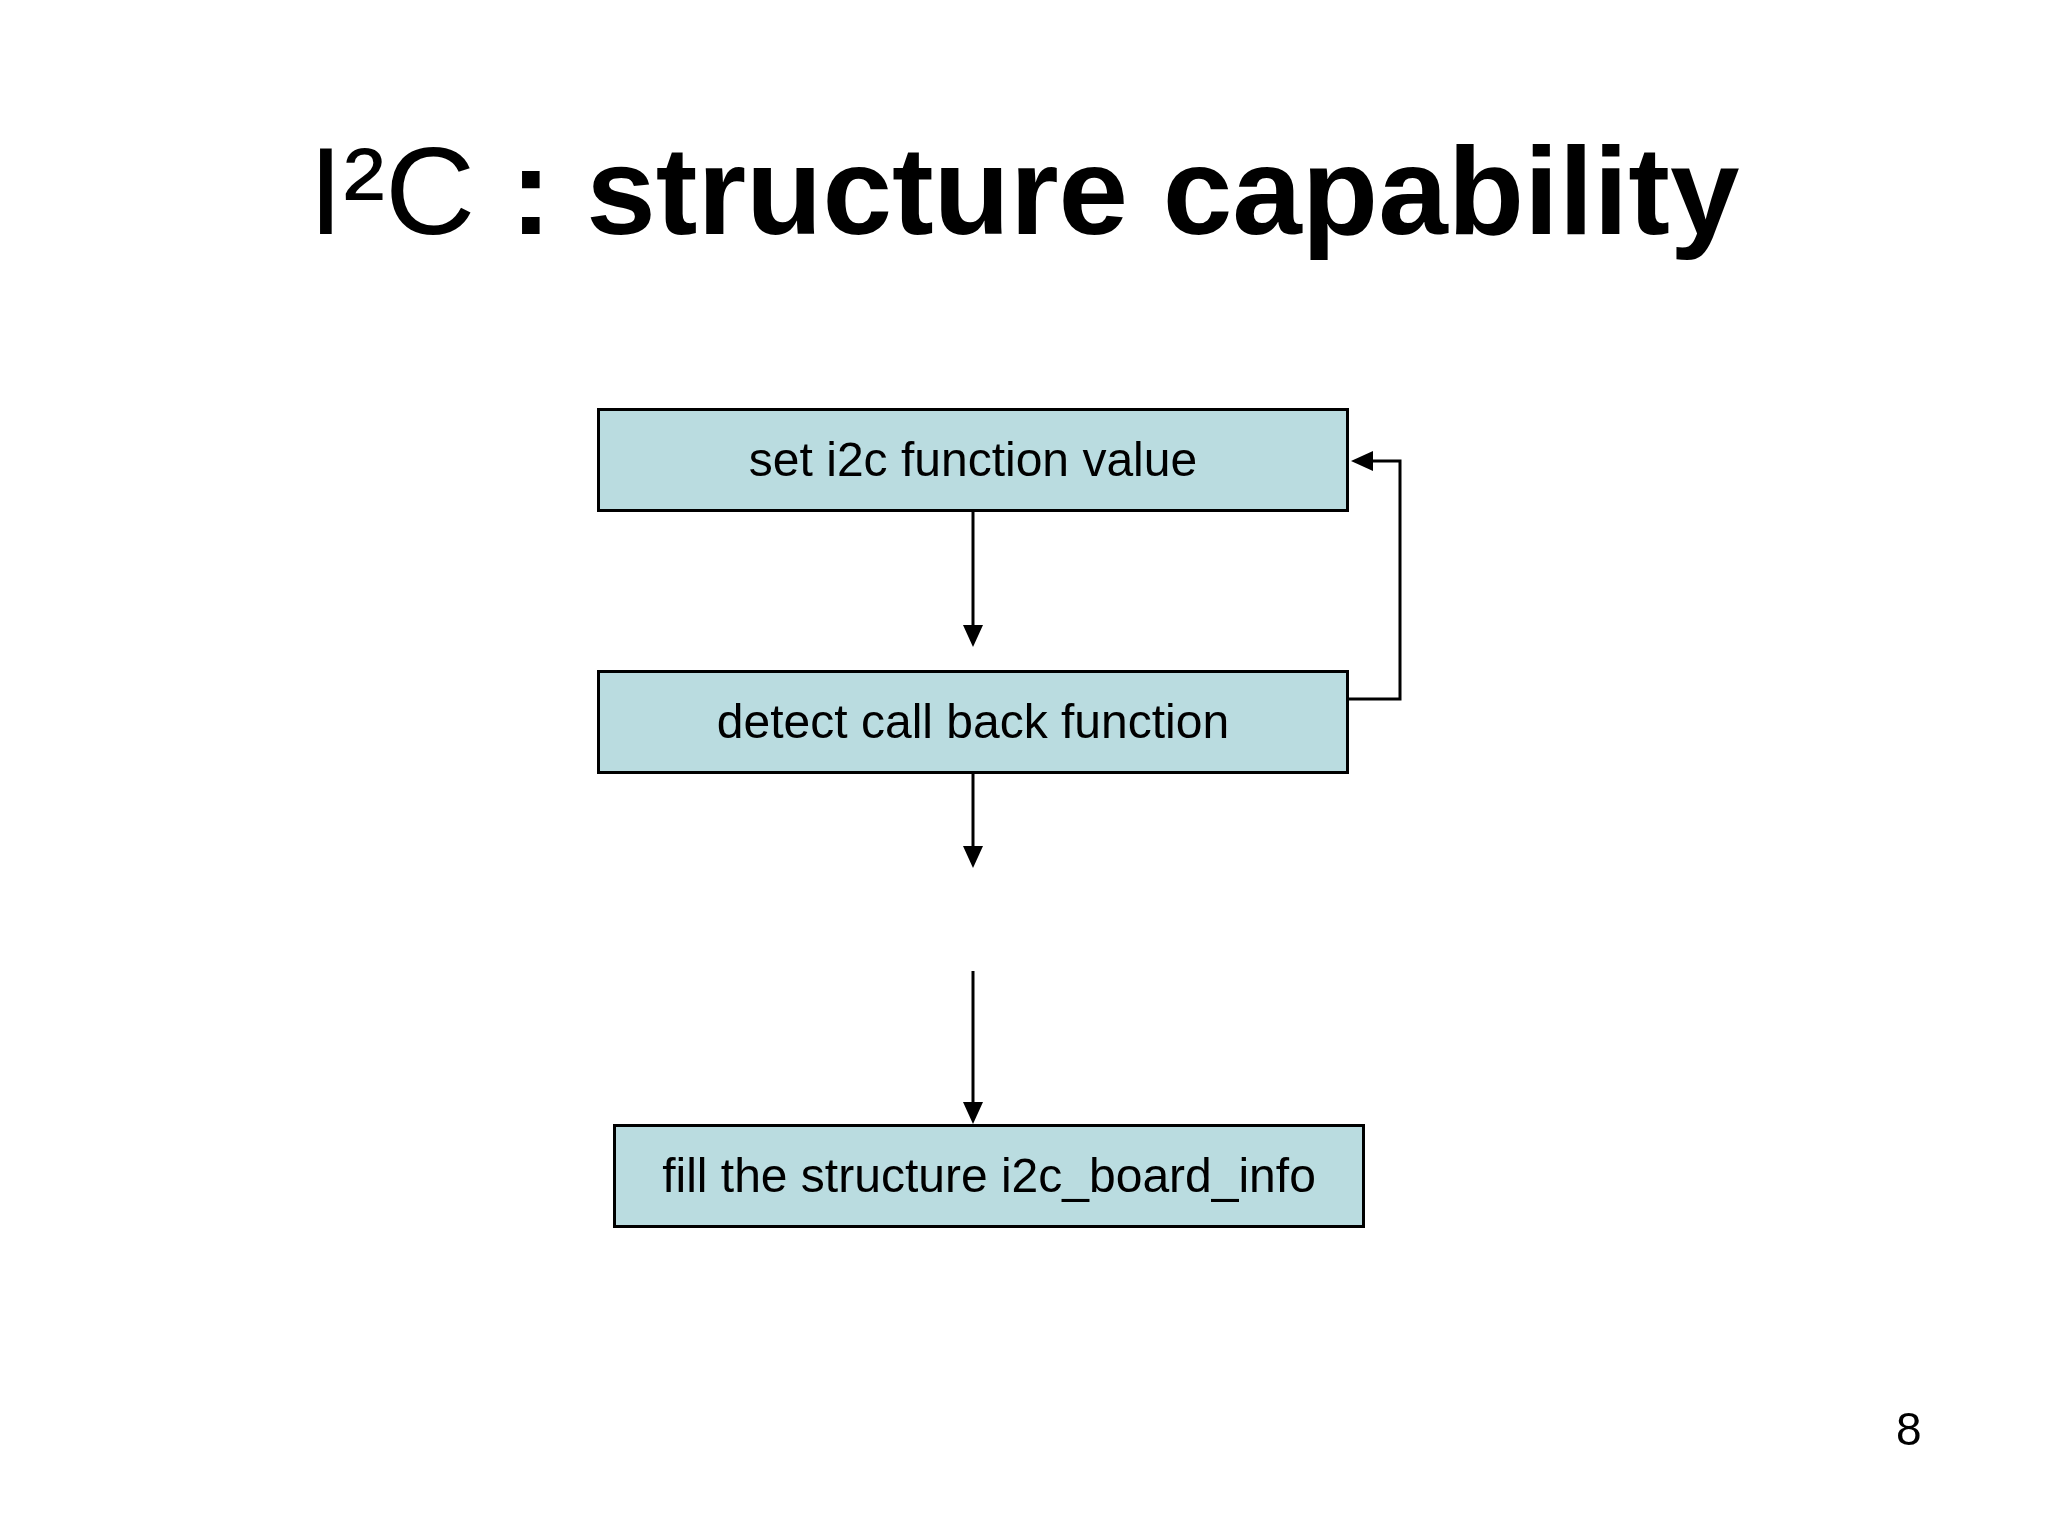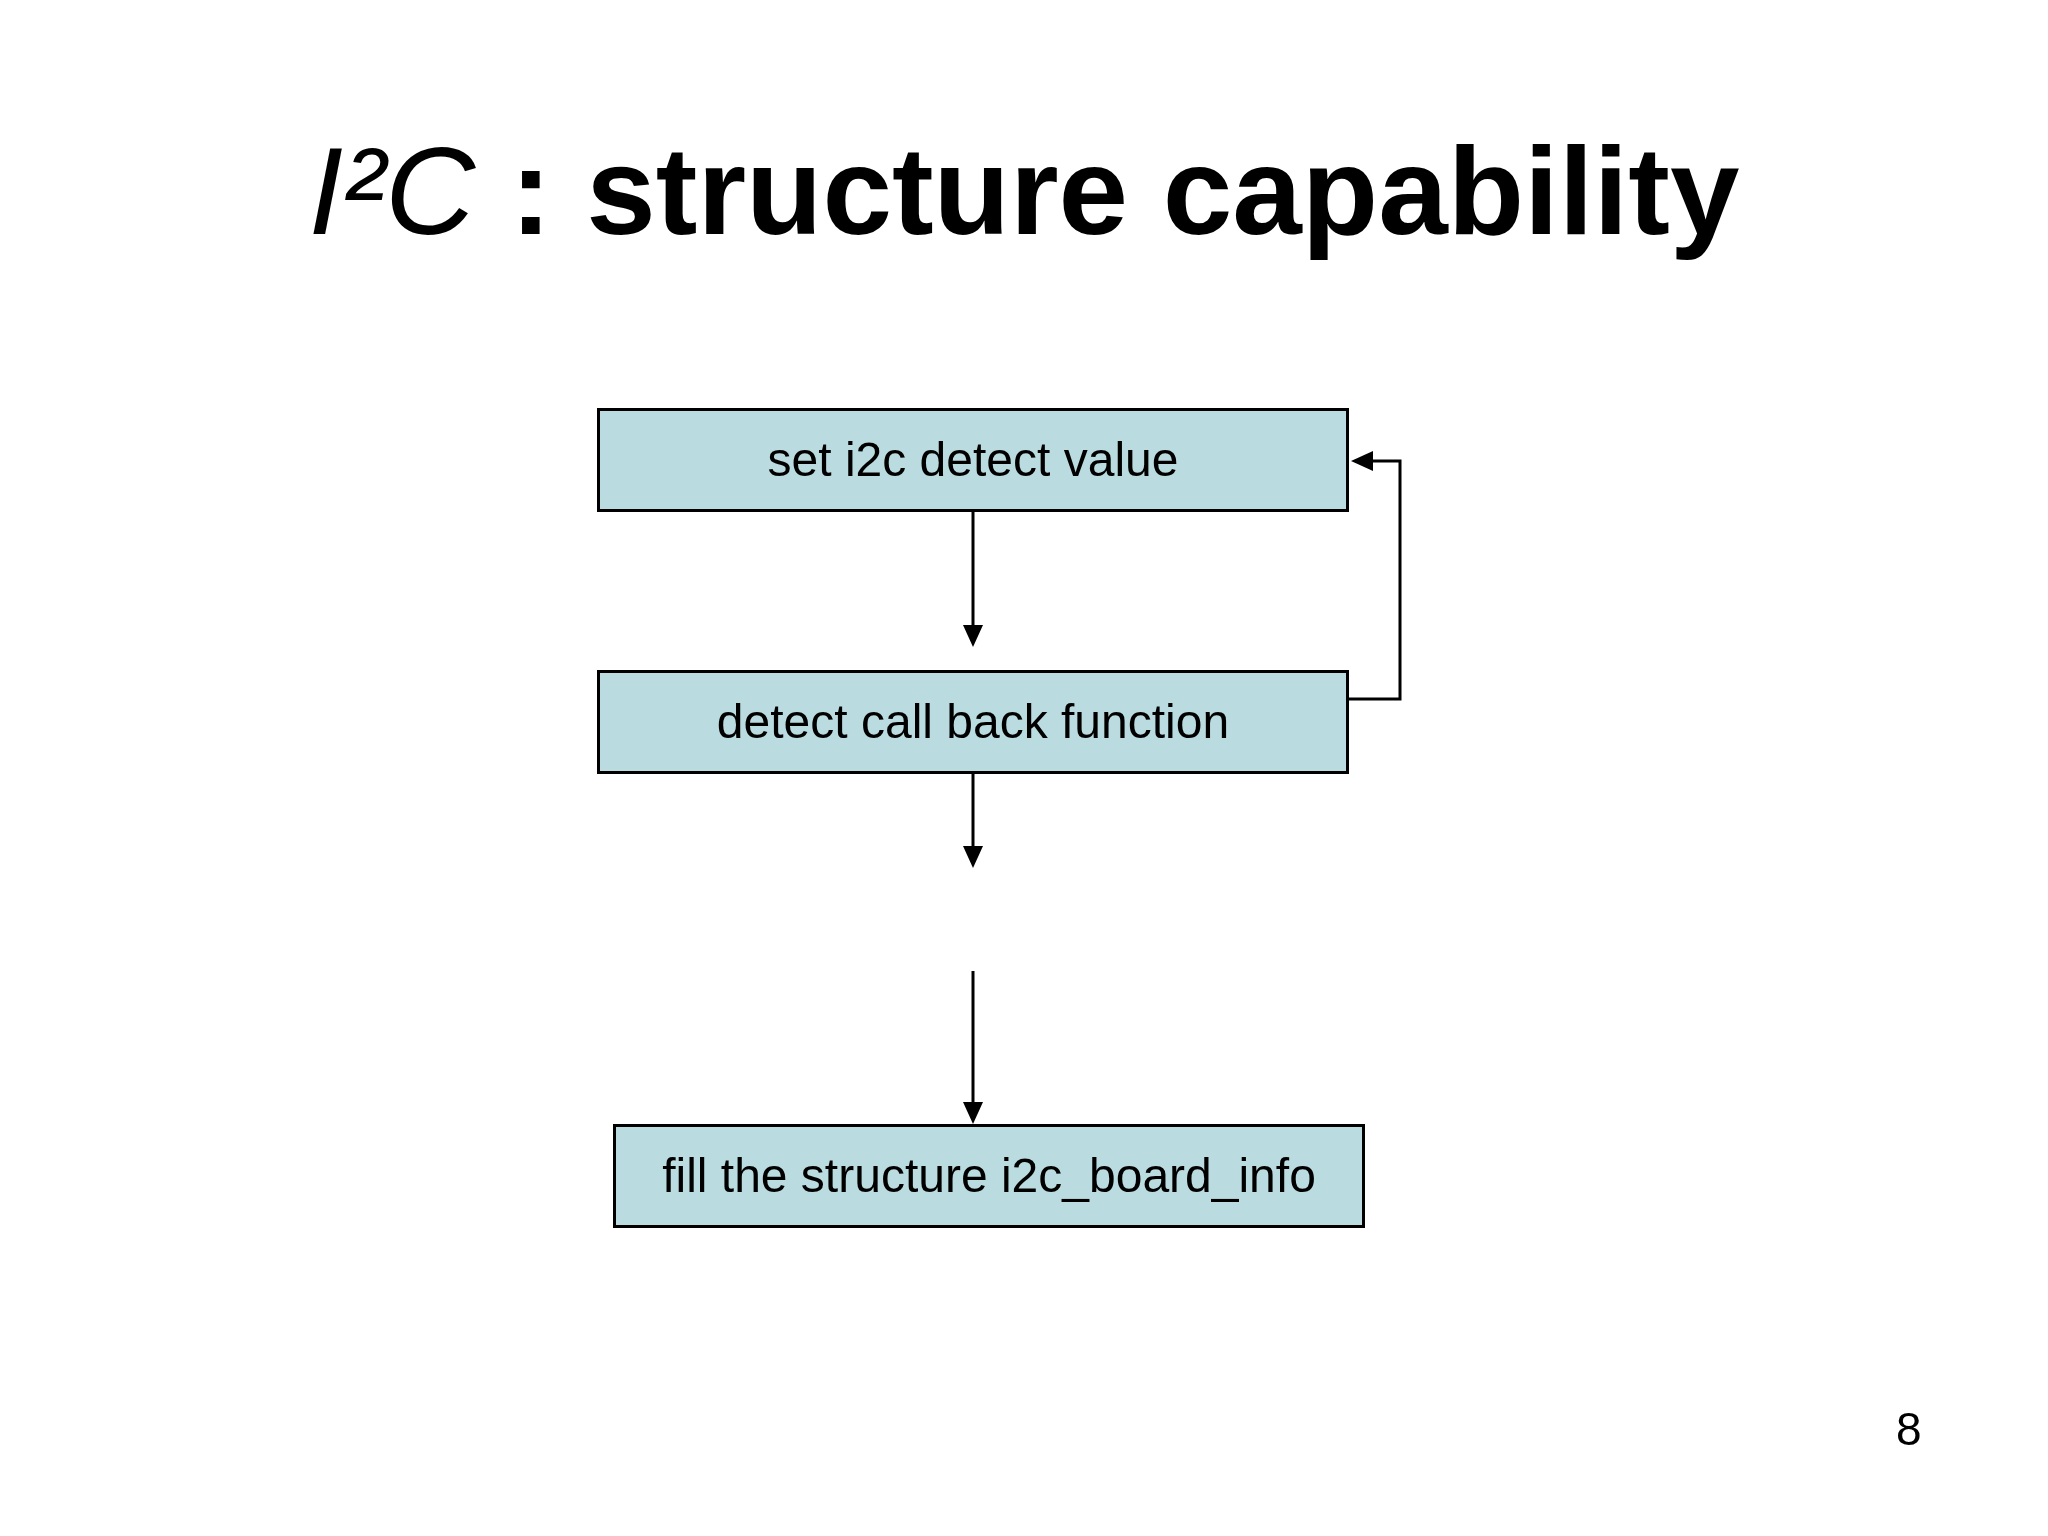--- a/index.html
+++ b/index.html
@@ -20,21 +20,21 @@
     position: absolute;
     top: 128px;
     left: 0;
     width: 100%;
     text-align: center;
     font-size: 125px;
     line-height: 1.0;
     white-space: pre;
     color: #000000;
   }
-  .title .t-reg  { font-weight: 400; font-style: italic; }
+  .title .t-reg  { font-weight: 400; }
   .title .t-bold { font-weight: 700; }
 
   .connectors {
     position: absolute;
     top: 0;
     left: 0;
     width: 2048px;
     height: 1536px;
   }
 
@@ -93,21 +93,21 @@
       <polygon points="973,1124 963,1102 983,1102" fill="#000000"></polygon>
     </g>
 
     <g>
       <polyline points="1349,699 1400,699 1400,461 1372,461" fill="none" stroke="#000000" stroke-width="3"></polyline>
       <polygon points="1351,461 1373,451 1373,471" fill="#000000"></polygon>
     </g>
   </svg>
 
   <div class="node node-1">
-    <span>set i2c detect value</span>
+    <span>set i2c function value</span>
   </div>
 
   <div class="node node-2">
     <span>detect call back function</span>
   </div>
 
 
   <div class="node node-4">
     <span>fill the structure i2c_board_info</span>
   </div>

